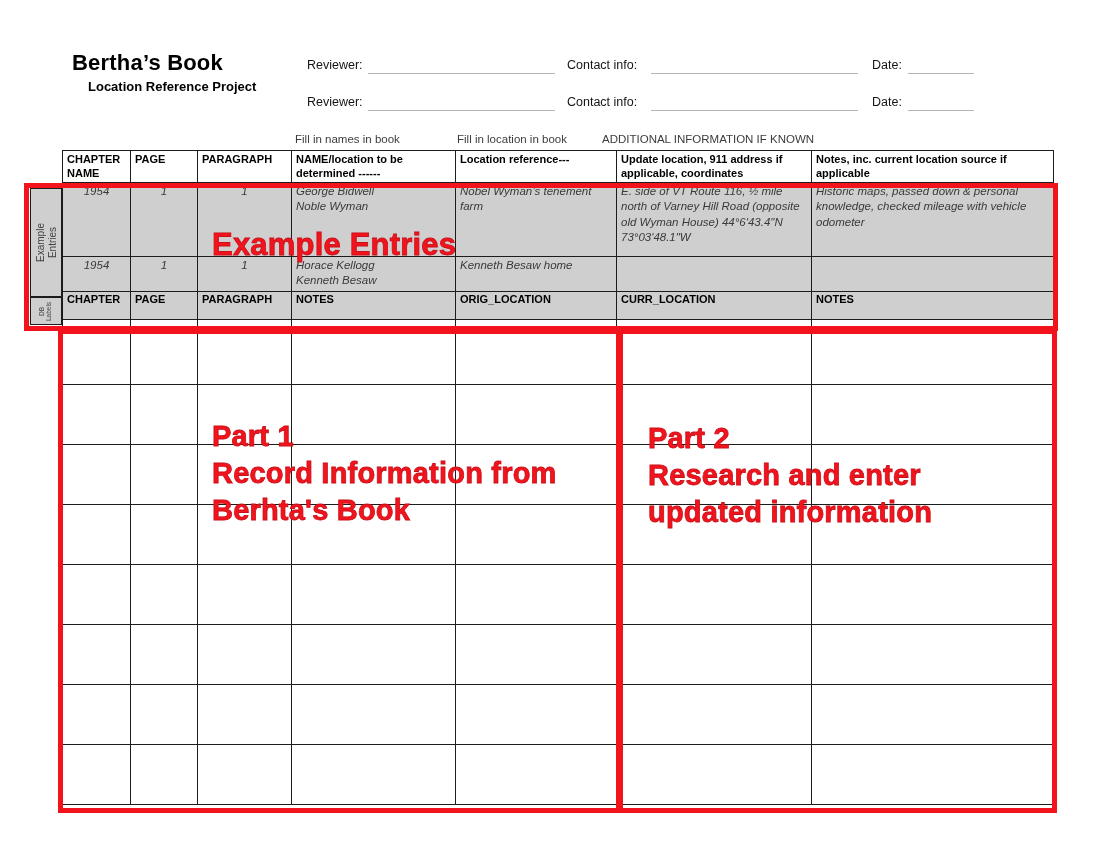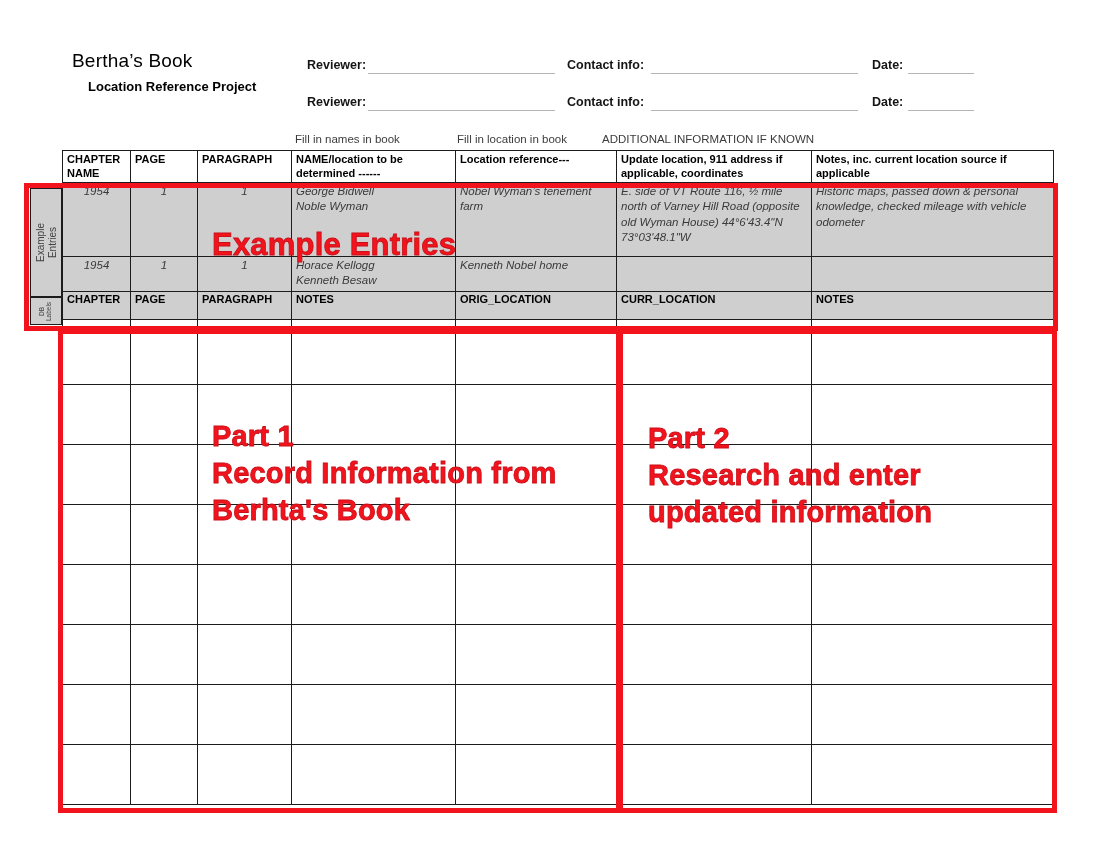--- a/index.html
+++ b/index.html
@@ -6,24 +6,24 @@
     --red:#f2131d;
     --red-stroke:#c90f18;
     --gray-bg:#cfcfcf;
     --grid:#1c1c1c;
     --underline:#b5b5b5;
   }
   html,body{margin:0;padding:0;background:#fff;}
   .page{position:relative;width:1100px;height:850px;background:#fff;overflow:hidden;
         font-family:"Liberation Sans",sans-serif;color:#000;}
 
-  .title{position:absolute;left:72px;top:50px;font-size:19px;font-weight:normal;letter-spacing:.2px;}
+  .title{position:absolute;left:72px;top:50px;font-size:22px;font-weight:bold;letter-spacing:.2px;}
   .subtitle{position:absolute;left:88px;top:79px;font-size:13px;font-weight:bold;}
 
-  .flabel{position:absolute;font-size:12.5px;font-weight:bold;color:#151515;}
+  .flabel{position:absolute;font-size:12.5px;font-weight:normal;color:#151515;}
   .fline{position:absolute;height:15px;border-bottom:1.4px solid var(--underline);}
 
   .guide{position:absolute;font-size:11.5px;color:#3c3c3c;}
 
   table.ref{position:absolute;left:62px;top:150px;width:991px;border-collapse:collapse;
             table-layout:fixed;background:#fff;}
   .ref td,.ref th{border:1.6px solid var(--grid);padding:1px 4px;vertical-align:top;
                   font-size:11px;overflow:hidden;text-align:left;font-weight:normal;}
   .ref thead th{font-weight:bold;line-height:1.3;}
   tbody.example td{background:var(--gray-bg);}
@@ -111,21 +111,21 @@
         <td>Nobel Wyman’s tenement farm</td>
         <td>E. side of VT Route 116, ½ mile north of Varney Hill Road (opposite old Wyman House) 44°6'43.4"N 73°03'48.1"W</td>
         <td>Historic maps, passed down &amp; personal knowledge, checked mileage with vehicle odometer</td>
       </tr>
       <tr class="ex" style="height:35px">
         <td class="num">1954</td>
         <td class="num">1</td>
         <td class="num">1</td>
         <td class="pre">Horace Kellogg
 Kenneth Besaw</td>
-        <td>Kenneth Nobel home</td>
+        <td>Kenneth Besaw home</td>
         <td></td>
         <td></td>
       </tr>
       <tr class="db" style="height:28px">
         <td>CHAPTER</td>
         <td>PAGE</td>
         <td>PARAGRAPH</td>
         <td>NOTES</td>
         <td>ORIG_LOCATION</td>
         <td>CURR_LOCATION</td>

